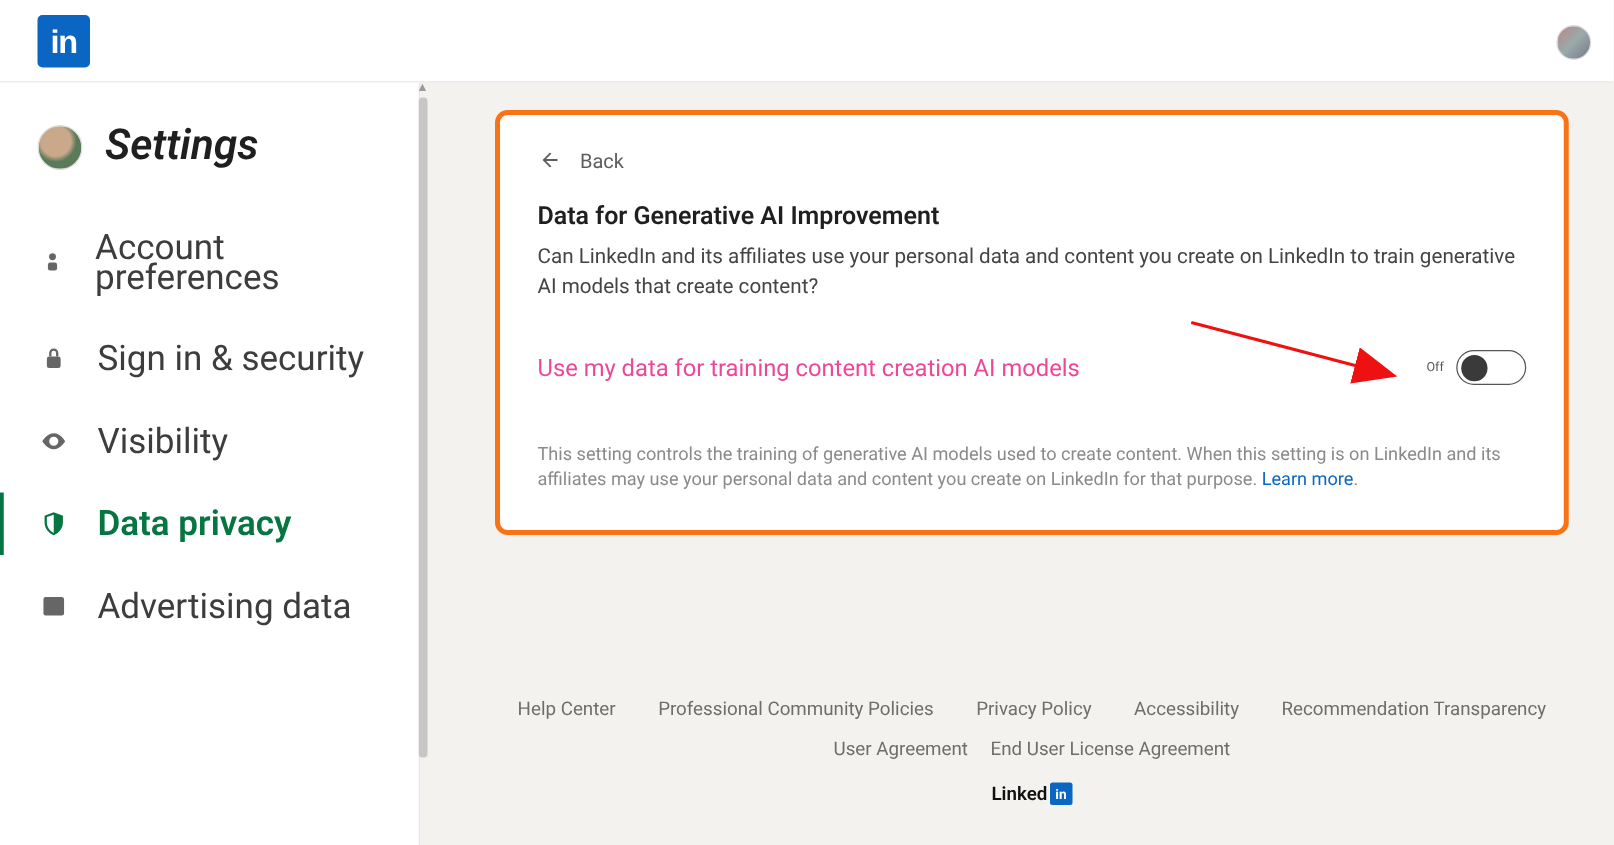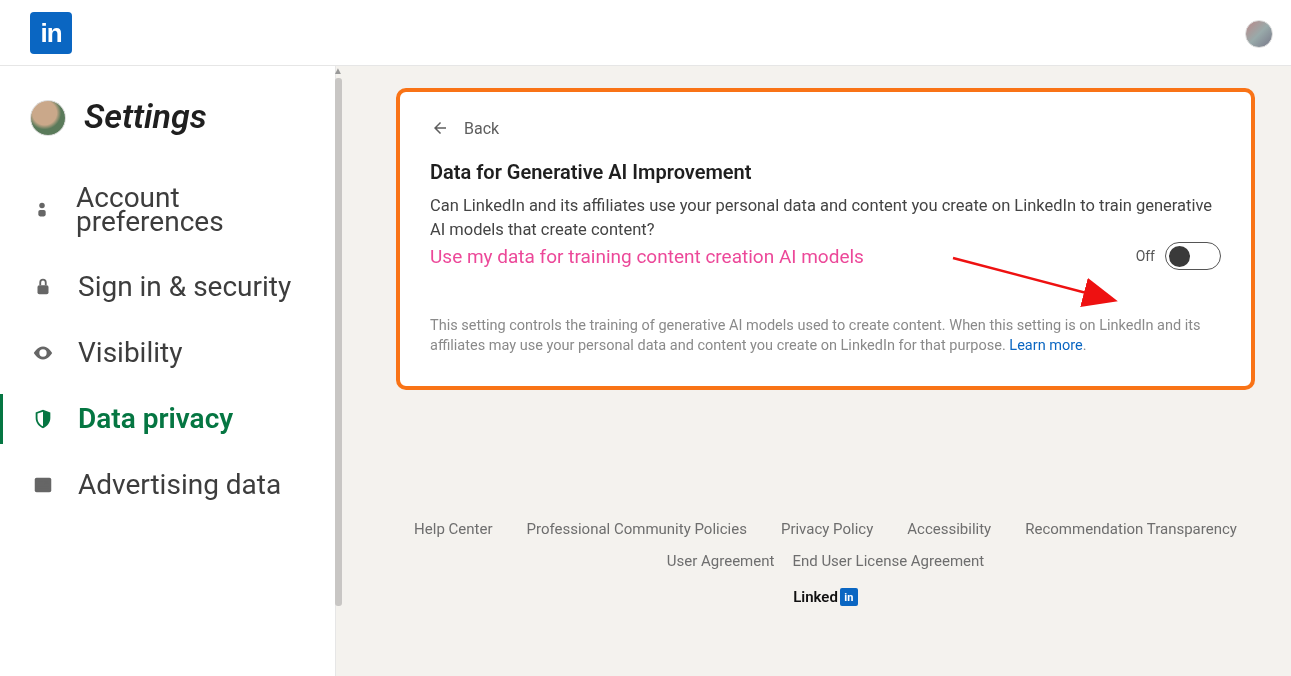--- a/index.html
+++ b/index.html
@@ -34,26 +34,26 @@
 
   
   .main { flex: 1; padding: 22px 36px 0 60px; overflow: hidden; }
   .card { background: #fff; border-radius: 10px; padding: 26px 30px 30px 30px; border: 4px solid #f97316; position: relative; }
   .back-row { display: flex; align-items: center; gap: 14px; color: #5e5e5e; cursor: pointer; margin-bottom: 22px; }
   .back-row .arrow { width: 20px; height: 20px; display:flex; align-items:center; justify-content:center; }
   .back-row .arrow svg { width: 18px; height: 18px; }
   .back-row .arrow svg path { fill:#5e5e5e; }
   .back-label { font-size: 16px; color:#5e5e5e; }
   .card h2 { font-size: 20px; font-weight: 600; color: #1f1f1f; margin-bottom: 10px; }
-  .card .desc { font-size: 16.5px; line-height: 24px; color: #444; max-width: 790px; }
+  .card .desc { font-size: 16.5px; line-height: 24px; color: #444; margin-bottom: 38px; max-width: 790px; }
 
   .toggle-row { display:flex; align-items:center; justify-content:space-between; margin-bottom: 46px; }
   .toggle-text { font-size: 19px; color: #ec4899; }
   .toggle-right { display:flex; align-items:center; gap:10px; }
-  .toggle-state { font-size: 14px; color:#555; }
+  .toggle-state { font-size: 10px; color:#555; }
   .switch { width: 56px; height: 28px; border-radius: 16px; border: 1.5px solid #555; background: #fff; position: relative; cursor: pointer; }
   .switch .knob { position:absolute; left:3px; top:2.5px; width:21px; height:21px; border-radius:50%; background:#3a3a3a; }
 
   .fine { font-size: 14.5px; line-height: 20px; color: #8a8a8a; }
   .fine a { color: #0a66c2; text-decoration: none; cursor:pointer; }
 
   
   .anno { position:absolute; left:553px; top:162px; width:200px; height:60px; pointer-events:none; }
   .anno svg { width:200px; height:60px; overflow:visible; }
 

